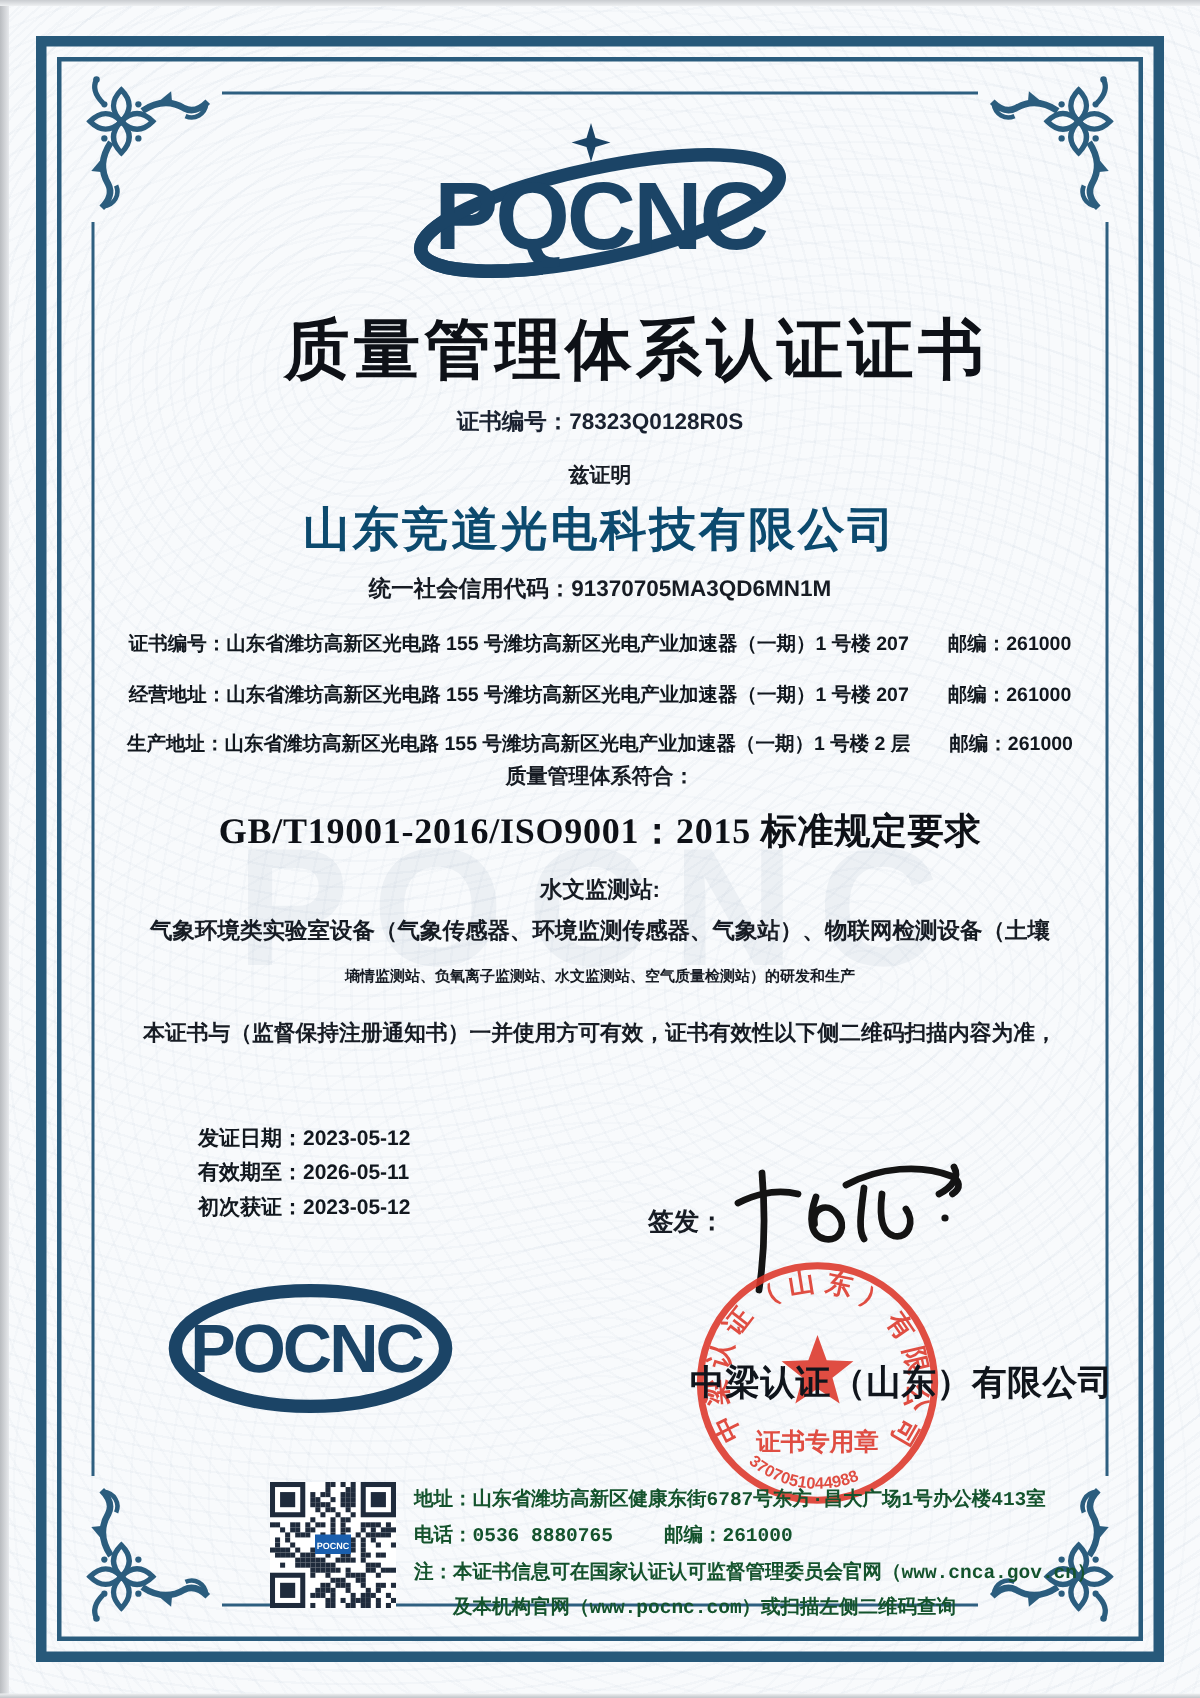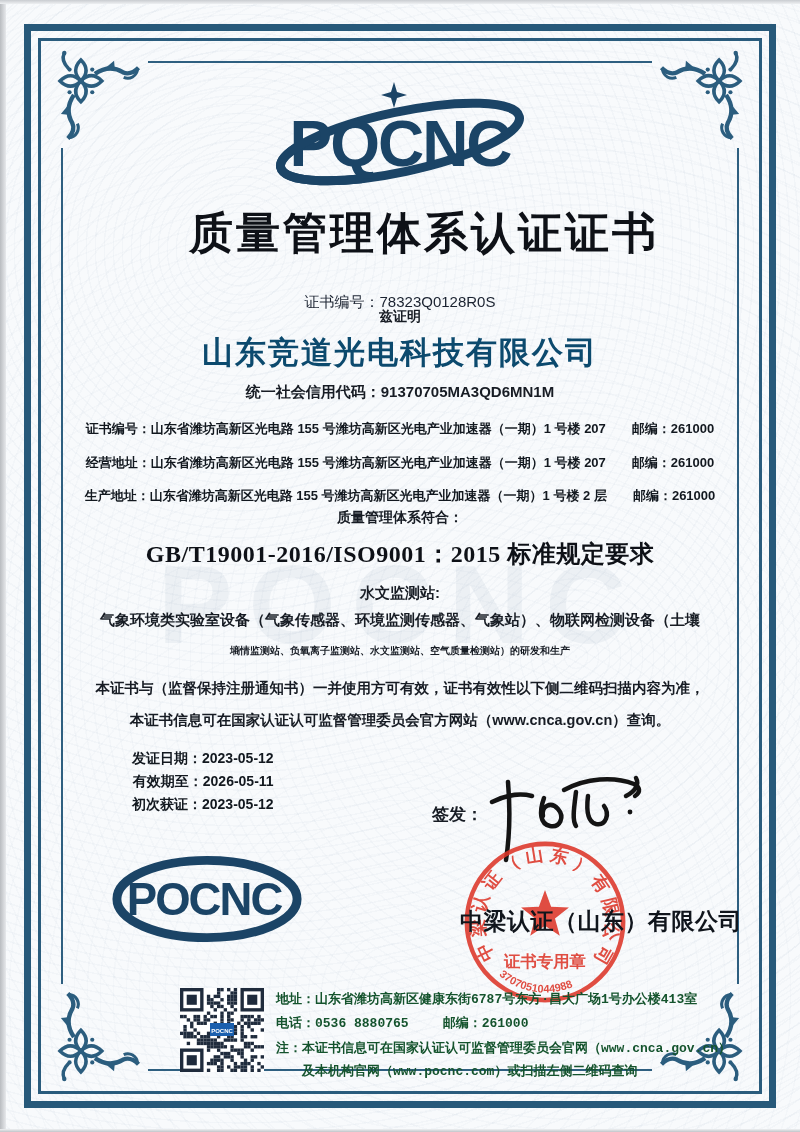--- a/index.html
+++ b/index.html
@@ -30,36 +30,36 @@
   .corner.bl{left:46px;bottom:46px;transform:scaleY(-1);}
   .corner.br{right:46px;bottom:46px;transform:scale(-1,-1);}
 
   .abs{position:absolute;}
   .ctr{left:0;right:0;text-align:center;}
   .cjk{color:#171c24;}
   .watermark{top:540px;font-size:112px;font-weight:900;letter-spacing:16px;
              color:rgba(30,70,110,.055);pointer-events:none;}
 
   .title{top:204px;font-size:44px;font-weight:900;letter-spacing:3px;color:#0e1117;padding-left:48px;}
-  .certno{top:272px;font-size:15px;font-weight:400;color:#1a2230;margin-top:21px;}
+  .certno{top:272px;font-size:15px;font-weight:700;color:#1a2230;}
   .statement{top:308px;font-size:14px;font-weight:700;}
   .company{top:332px;font-size:31px;font-weight:900;letter-spacing:2px;color:#0c4a6e;}
   .credit{top:383px;font-size:15px;font-weight:700;}
   .addr{font-size:13px;font-weight:700;color:#12181f;white-space:nowrap;}
   .addr .gap{display:inline-block;width:26px;}
   .addr1{top:420px;} .addr2{top:454px;} .addr3{top:487px;}
   .conform{top:509px;font-size:14px;font-weight:700;}
   .standard{top:538px;font-size:24px;font-weight:700;font-family:"Liberation Serif",serif;color:#0e1117;letter-spacing:.5px;}
   .scopehead{top:584px;font-size:15px;font-weight:700;}
   .scope1{top:611px;font-size:15px;font-weight:700;}
   .scope2{top:644px;font-size:10px;font-weight:700;}
   .note1{top:679px;font-size:14.5px;font-weight:700;}
   .note2{top:711px;font-size:14.5px;font-weight:700;}
 
-  .dates{left:132px;top:747px;font-size:14px;font-weight:700;line-height:23px;color:#12181f;text-align:right;}
+  .dates{left:132px;top:747px;font-size:14px;font-weight:700;line-height:23px;color:#12181f;}
   .signlabel{left:432px;top:803px;font-size:17px;font-weight:700;}
   .sig{left:478px;top:766px;}
   .oval-logo{left:108px;top:853px;}
   .seal{left:461px;top:838px;opacity:.88;}
   .issuer{left:425px;top:906px;width:352px;text-align:center;font-size:23px;
           font-weight:900;letter-spacing:.5px;color:#10151c;z-index:5;}
 
   .footer{color:#14532d;font-family:Liberation Mono, monospace;font-weight:700;font-size:13px;}
   .f1{left:276px;top:990px;} .f2{left:276px;top:1014px;}
   .f3{left:276px;top:1039px;text-align:center;} .f4{left:302px;top:1062px;}
@@ -219,21 +219,20 @@
   <div class="abs ctr addr addr3">
     <span>生产地址：</span><span>山东省潍坊高新区光电路 155 号潍坊高新区光电产业加速器（一期）1 号楼 2 层</span><span class="gap"></span><span>邮编：</span><span>261000</span>
   </div>
 
   <div class="abs ctr conform cjk">质量管理体系符合：</div>
   <div class="abs ctr standard">GB/T19001-2016/ISO9001：2015 标准规定要求</div>
   <div class="abs ctr scopehead cjk">水文监测站:</div>
   <div class="abs ctr scope1 cjk">气象环境类实验室设备（气象传感器、环境监测传感器、气象站）、物联网检测设备（土壤</div>
   <div class="abs ctr scope2 cjk">墒情监测站、负氧离子监测站、水文监测站、空气质量检测站）的研发和生产</div>
   <div class="abs ctr note1 cjk">本证书与（监督保持注册通知书）一并使用方可有效，证书有效性以下侧二维码扫描内容为准，</div>
-  <div class="abs ctr note2 cjk">本证书信息可在国家认证认可监督管理委员会官方网站（www.cnca.gov.cn）查询。</div>
 
   <div class="abs dates">
     <div><span>发证日期：</span><span>2023-05-12</span></div>
     <div><span>有效期至：</span><span>2026-05-11</span></div>
     <div><span>初次获证：</span><span>2023-05-12</span></div>
   </div>
 
   <div class="abs signlabel cjk">签发：</div>
   <svg class="abs sig" width="175" height="100" viewBox="0 0 175 100">
     <g fill="none" stroke="#141414" stroke-width="4.5" stroke-linecap="round">

